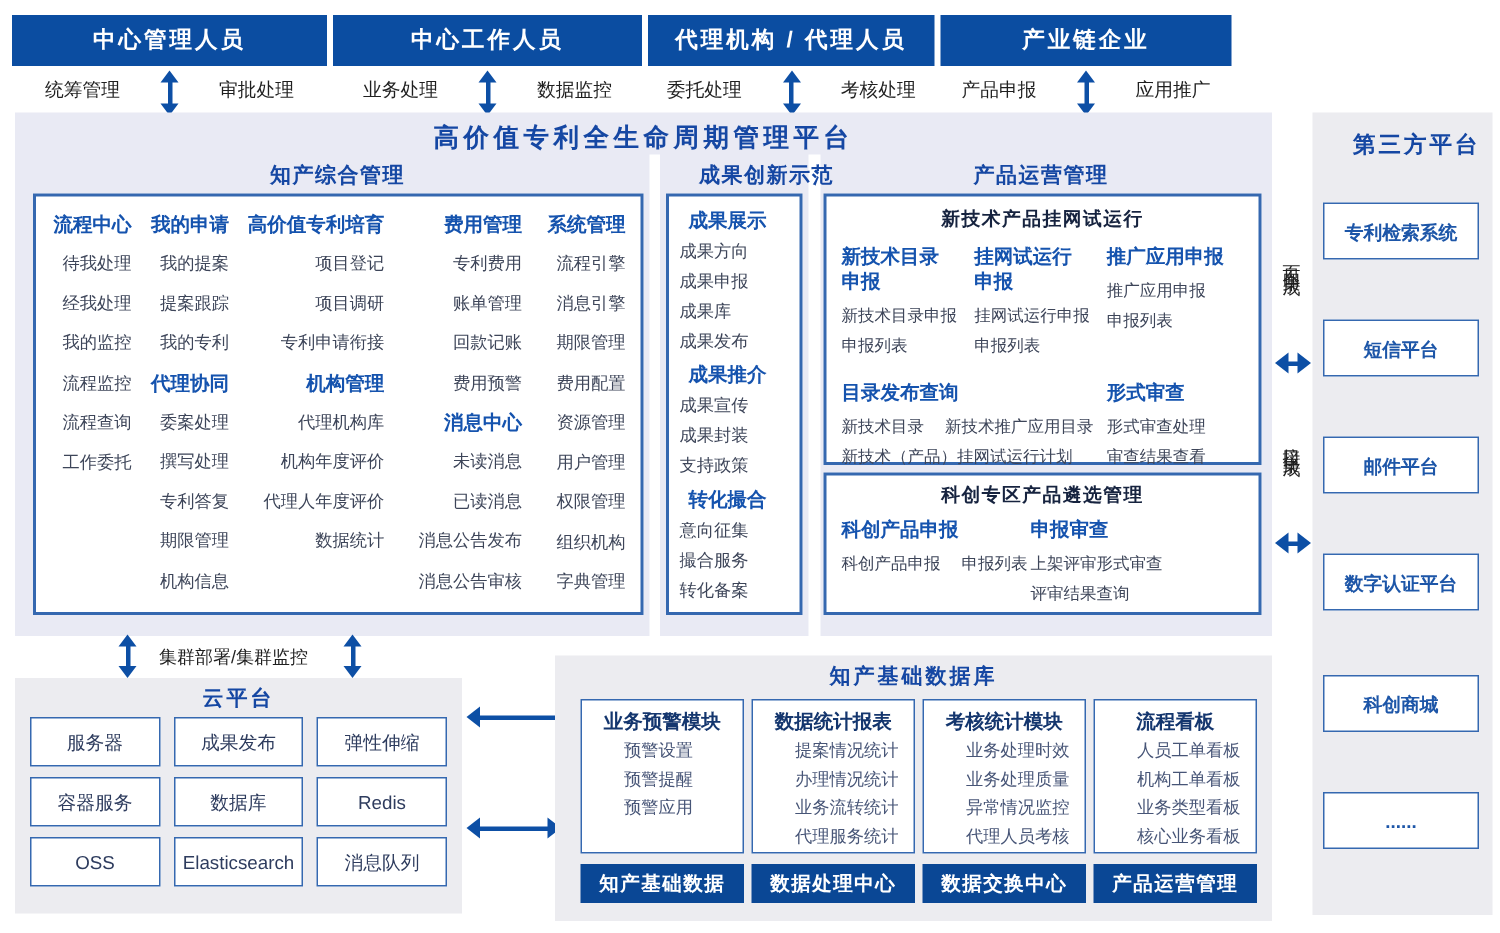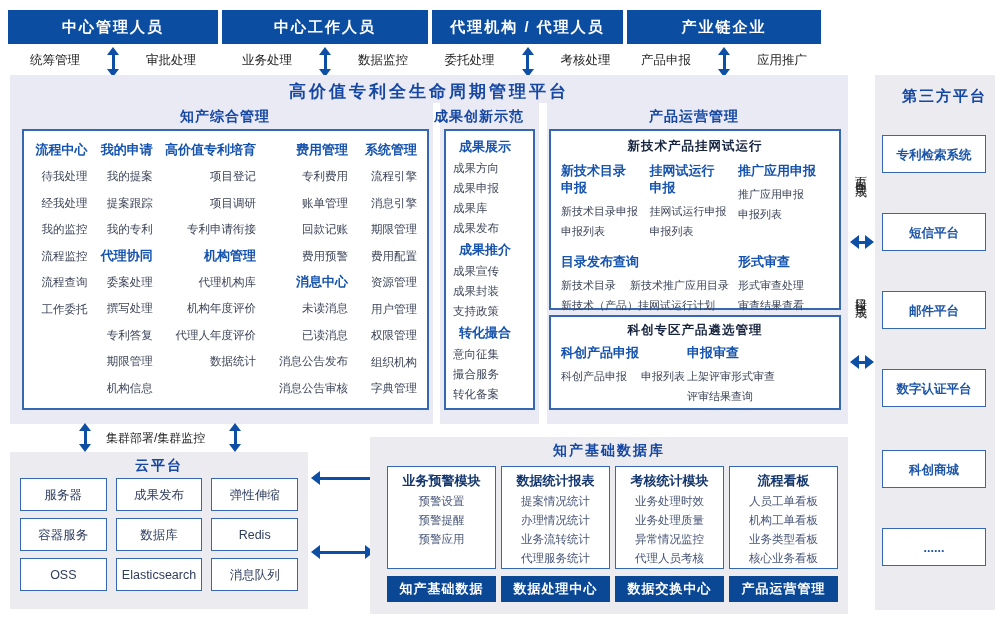--- a/index.html
+++ b/index.html
@@ -37,21 +37,21 @@
 
   
   .main-box{position:absolute;left:10px;top:75px;width:838px;height:349px;background:#e9eaf4;}
   .main-title{position:absolute;left:0;right:0;top:5px;text-align:center;font-size:17px;font-weight:bold;
     color:#1547a3;letter-spacing:3px;}
   .gutter{position:absolute;top:28px;bottom:0;background:#fff;}
   .gutter.g1{left:423px;width:7px;}
   .gutter.g2{left:529px;width:8px;}
   .sec-title{position:absolute;top:33px;text-align:center;font-size:14px;font-weight:bold;color:#1547a3;letter-spacing:1px;}
   .sec-title.s1{left:8px;width:414px;}
-  .sec-title.s2{left:420px;width:98px;}
+  .sec-title.s2{left:452px;width:98px;}
   .sec-title.s3{left:537px;width:294px;}
   .wbox{position:absolute;background:#fff;border:2px solid #3568b0;box-sizing:border-box;}
 
   
   .ip-box{left:12px;top:54px;width:407px;height:281px;display:flex;justify-content:space-between;
     padding:6px 10px 0 10px;}
   .ip-col{flex:0 0 auto;text-align:right;}
   .ip-col:nth-of-type(1){width:14%;}
   .ip-col:nth-of-type(2){width:16%;}
   .ip-col:nth-of-type(3){width:26%;}
@@ -94,21 +94,21 @@
   .cloud-grid{position:absolute;left:10px;right:10px;top:26px;display:grid;
     grid-template-columns:repeat(3,1fr);gap:7px 9px;}
   .cloud-cell{height:33px;line-height:33px;background:#fff;border:1.5px solid #3568b0;box-sizing:border-box;
     text-align:center;font-size:12.5px;color:#2e3c5e;white-space:nowrap;}
 
   
   .data-box{position:absolute;left:370px;top:437px;width:478px;height:177px;background:#ececf0;}
   .modules{position:absolute;left:17px;right:10px;top:29px;display:flex;gap:5px;}
   .module{flex:1 1 0;background:#fff;border:1.5px solid #3568b0;box-sizing:border-box;height:103px;padding-top:3px;}
   .module-title{font-size:13px;font-weight:bold;color:#14366e;text-align:center;line-height:22px;white-space:nowrap;}
-  .module-item{font-size:11.5px;color:#475577;text-align:center;line-height:19px;white-space:nowrap;}
+  .module-item{font-size:11.5px;color:#475577;text-align:left;line-height:19px;white-space:nowrap;padding-left:28px;}
   .centers{position:absolute;left:17px;right:10px;top:139px;display:flex;gap:5px;}
   .center-box{flex:1 1 0;background:#0a4795;color:#fff;font-weight:bold;font-size:13px;text-align:center;
     height:26px;line-height:26px;letter-spacing:1px;white-space:nowrap;}
 
   
   .cd-arrow1{left:311px;top:471px;width:63px;}
   .cd-arrow2{left:311px;top:545px;width:63px;}
 
   
   .tp-panel{position:absolute;left:875px;top:75px;width:120px;height:535px;background:#ececf0;}

